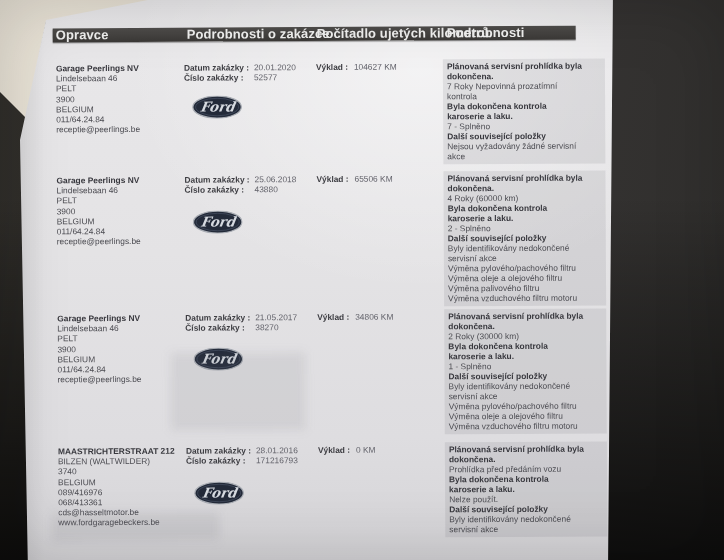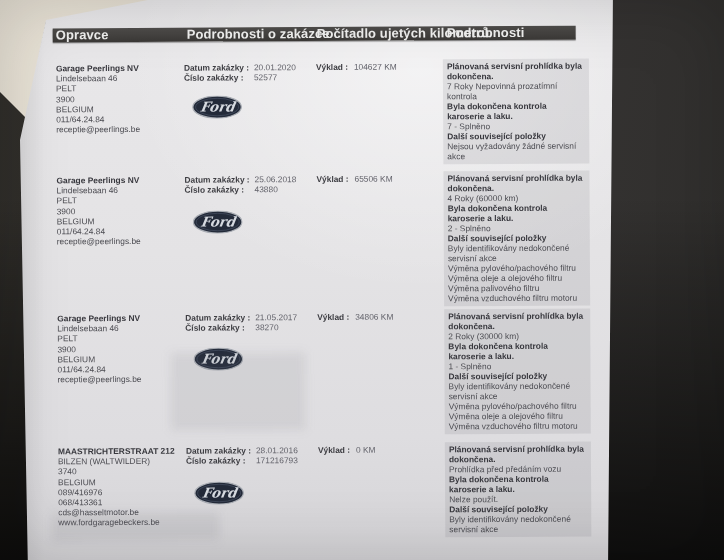--- a/index.html
+++ b/index.html
@@ -42,21 +42,21 @@
   .addr .ln { line-height:10.2px; }
   .b { font-weight:bold; color:#38383e; }
   .order { position:absolute; left:185px; top:0; }
   .kv { display:flex; white-space:nowrap; line-height:10.3px; }
   .kv .k { font-weight:bold; color:#3e3e43; width:70px; flex:none; }
   .kv .v { color:#63636b; }
   .odo { position:absolute; left:317px; top:0;align-items:flex-end; }
   .odo .k { width:38px; }
   .ford { position:absolute; left:193px; width:50px; height:23px; }
   .details {
-    position:absolute; left:444px; top:-2px; width:146px; padding:2px 0 3px 4px;
+    position:absolute; left:444px; top:-2px; width:162px; padding:2px 0 3px 4px;
     background:rgba(104,104,112,0.13); white-space:nowrap;
   }
   .details .ln { line-height:10px; }
   .shade { position:absolute; background:rgba(104,104,112,0.11); filter:blur(5px); }
   .shade-a { left:170px; top:352px; width:135px; height:78px; }
   .shade-b { left:50px; top:512px; width:168px; height:28px; }
   .vignette { position:absolute; inset:0; box-shadow:inset 0 0 70px rgba(0,0,0,0.18); pointer-events:none; }
 </style>
 </head>
 <body>

